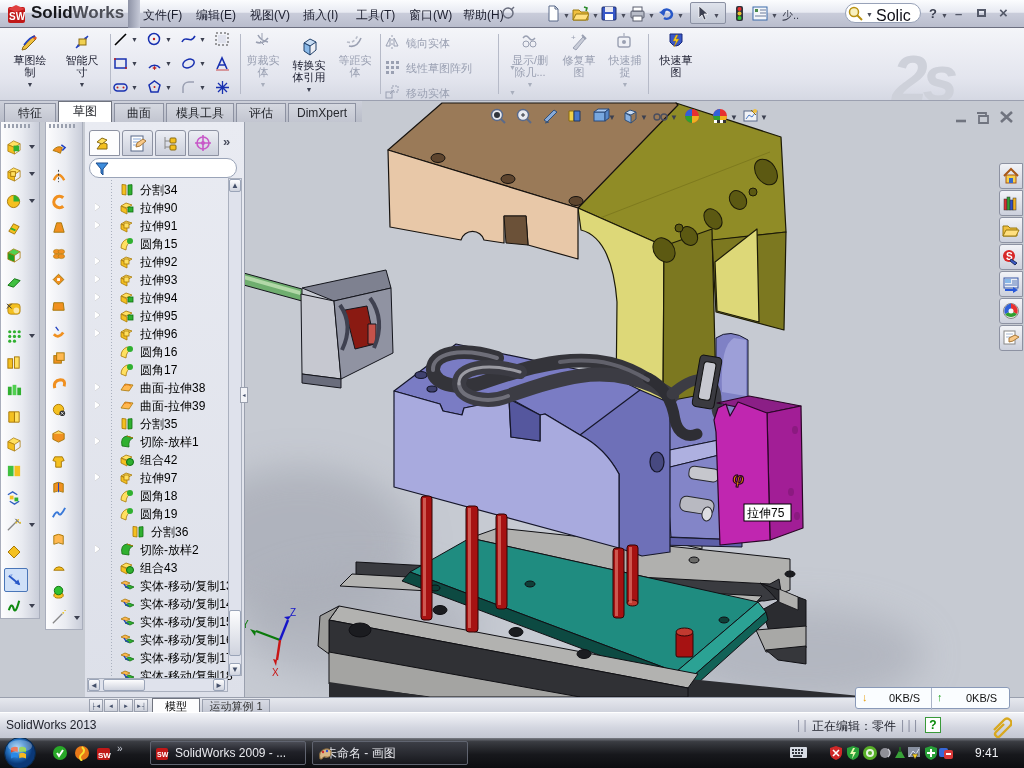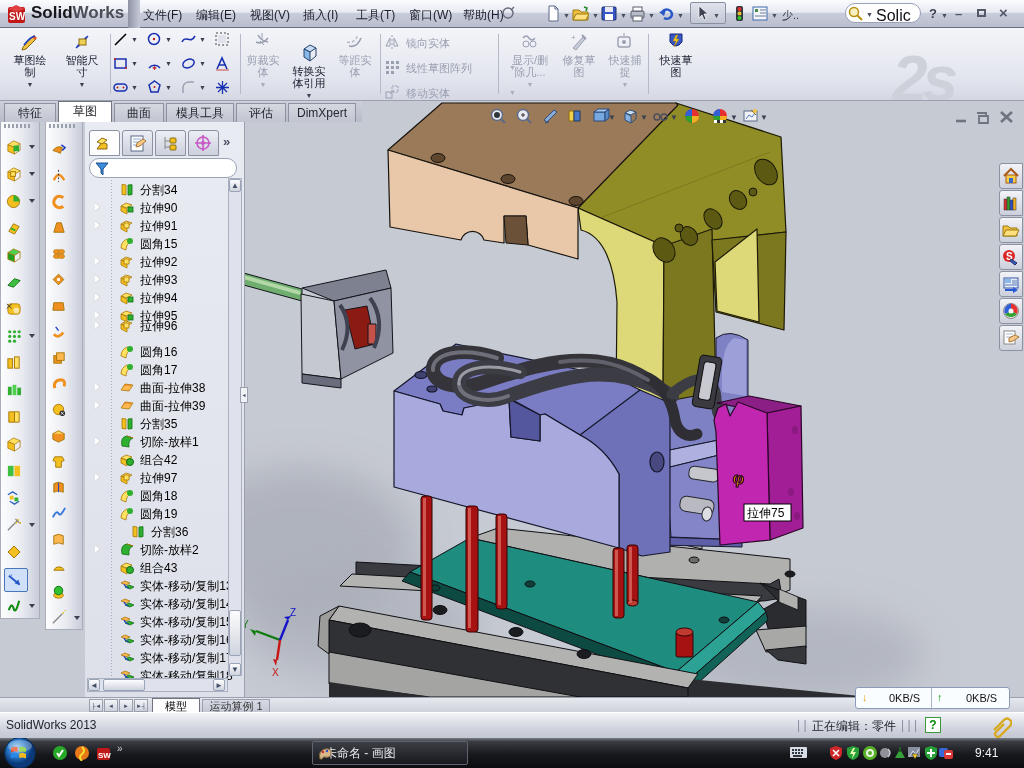--- a/index.html
+++ b/index.html
@@ -424,21 +424,21 @@
  <div>草图绘<br>制</div>
  <div style="font-size:7px;color:#3c4050;margin-top:1px">▼</div></div>
       <span class="cmsep" style="left:110px"></span>
       <div class="cmbtn gray" style="left:242px;top:3px;width:42px;height:68px">
  <svg width="20" height="20" viewBox="0 0 20 20" style="margin-top:1px">
           <path d="M5,3 q3,6 10,7 M3,10 q6,3 12,-4" fill="none" stroke="#9aa0b2" stroke-width="1.6"></path>
           <path d="M9,1 v6 M7,9 l4,4" stroke="#9aa0b2"></path>
         </svg>
  <div>剪裁实<br>体</div>
  <div style="font-size:7px;color:#a8aebc;margin-top:1px">▼</div></div>
-      <div class="cmbtn " style="left:286px;top:14px;width:46px;height:68px">
+      <div class="cmbtn " style="left:286px;top:8px;width:46px;height:68px">
  <svg width="20" height="20" viewBox="0 0 20 20" style="margin-top:1px">
           <path d="M5,6 l6,-4 6,3 -6,4 z" fill="#c8ddf4" stroke="#20406a"></path>
           <path d="M5,6 v8 l6,4 v-9 z" fill="#88b8e8" stroke="#20406a"></path>
           <path d="M17,5 v8 l-6,5" fill="none" stroke="#20406a"></path>
         </svg>
  <div>转换实<br>体引用</div>
  <div style="font-size:7px;color:#3c4050;margin-top:1px">▼</div></div>
       <div class="cmbtn gray" style="left:334px;top:3px;width:42px;height:68px">
  <svg width="20" height="20" viewBox="0 0 20 20" style="margin-top:1px">
           <path d="M4,14 q8,2 12,-8" fill="none" stroke="#9aa0b2" stroke-width="1.6"></path>
@@ -853,21 +853,21 @@
         </div>
         <div class="trow" style="left:0;top:126px;width:141px">
           <span class="texp"></span>
           <svg class="tico" viewBox="0 0 16 16">
             <path d="M2,7 l5,-3 6,2 -5,3 z" fill="#ffe060" stroke="#a87808" stroke-width=".8"></path>
             <path d="M2,7 v5 l6,3 v-5 z" fill="#f4c020" stroke="#a87808" stroke-width=".8"></path>
             <rect x="9" y="8" width="5" height="5" fill="#30b030" stroke="#107010" stroke-width=".8"></rect>
           </svg>
           <span class="tx">拉伸95</span>
         </div>
-        <div class="trow" style="left:0;top:136px;width:141px">
+        <div class="trow" style="left:0;top:144px;width:141px">
           <span class="texp"></span>
           <svg class="tico" viewBox="0 0 16 16">
             <path d="M2,7 l5,-3 6,2 -5,3 z" fill="#ffe060" stroke="#a87808" stroke-width=".8"></path>
             <path d="M2,7 v5 l6,3 v-5 z" fill="#f4c020" stroke="#a87808" stroke-width=".8"></path>
             <rect x="5" y="6" width="5" height="5" fill="#ffe060" stroke="#a87808" stroke-width=".8"></rect>
           </svg>
           <span class="tx">拉伸96</span>
         </div>
         <div class="trow" style="left:0;top:162px;width:141px">
           <svg class="tico" viewBox="0 0 16 16">
@@ -1076,20 +1076,24 @@
       </svg>
       <svg class="abs" style="left:74px;top:7px" width="16" height="16">
         <circle cx="8" cy="8" r="7" fill="#e87818"></circle>
         <path d="M8,2 q4,4 0,7 q-4,3 0,7" stroke="#f8e030" stroke-width="2" fill="none"></path>
       </svg>
       <svg class="abs" style="left:96px;top:7px" width="16" height="16">
         <rect x="1" y="3" width="13" height="12" rx="2" fill="#c01818"></rect>
         <text x="2" y="13" font-size="8" fill="#fff" font-weight="bold">SW</text>
       </svg>
       <span class="abs" style="left:117px;top:5px;color:#cdd2dc;font-size:10px">»</span>
+      <span class="task" style="left:150px;width:156px"><svg width="14" height="14" style="position:absolute;left:5px;top:5px">
+          <rect x="0" y="1" width="12" height="12" rx="2" fill="#c01818"></rect>
+          <text x="1" y="10" font-size="7" fill="#fff" font-weight="bold">SW</text>
+        </svg><span style="margin-left:24px">SolidWorks 2009 - ...</span></span>
       <span class="task" style="left:312px;width:156px;background:linear-gradient(#3c3e46,#17181d)"><svg width="14" height="14" style="position:absolute;left:5px;top:5px">
           <path d="M2,12 q-2,-8 5,-10 q7,-1 6,5 q-1,4 -5,3 q-3,-1 -4,2 z" fill="#d8b888" stroke="#8a6a3a"></path>
           <circle cx="5" cy="5" r="1.2" fill="#d03030"></circle>
           <circle cx="9" cy="4" r="1.2" fill="#3050d0"></circle>
         </svg><span style="margin-left:12px">未命名 - 画图</span></span>
       <svg class="abs" style="left:790px;top:9px" width="17" height="12">
         <rect x="0" y="0" width="17" height="11" rx="1" fill="#d8dce4"></rect>
         <g fill="#30343c">
           <rect x="2" y="2" width="2" height="2"></rect>
           <rect x="5" y="2" width="2" height="2"></rect>

